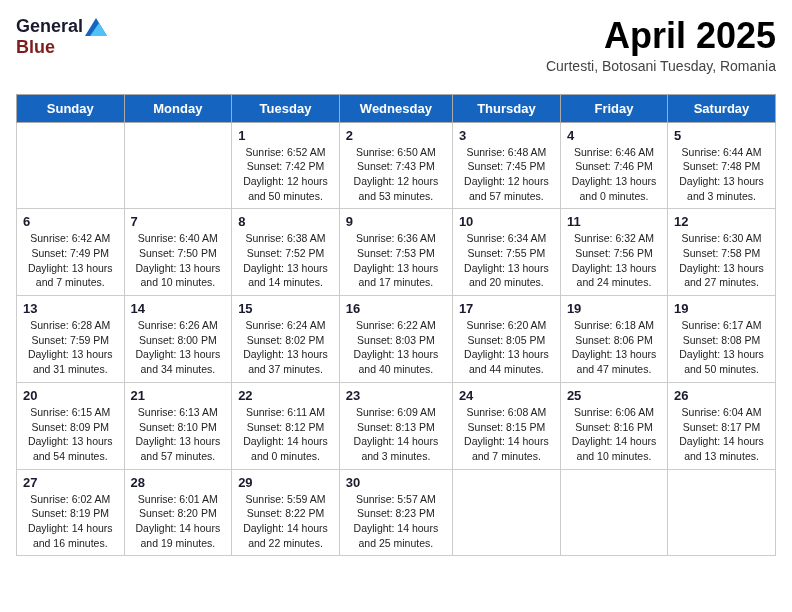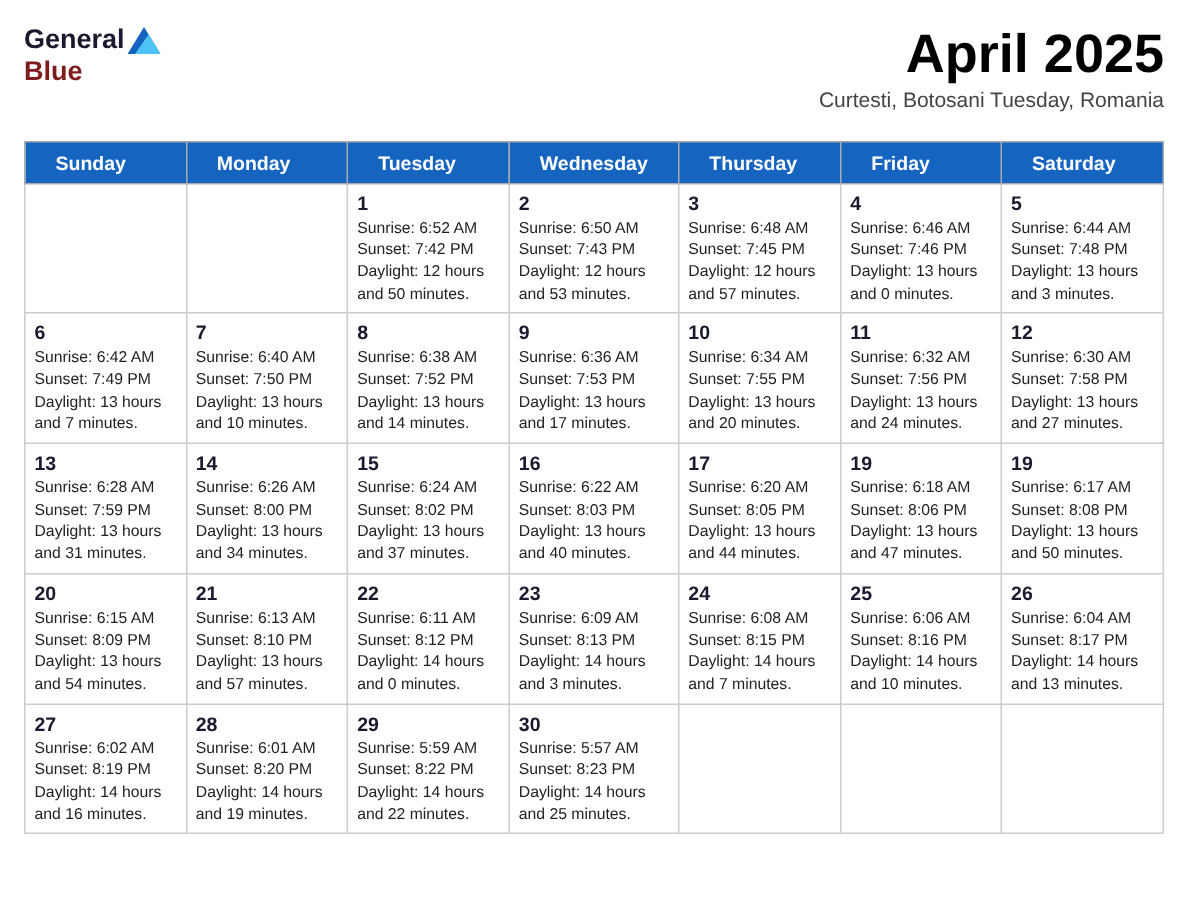--- a/index.html
+++ b/index.html
@@ -43,21 +43,21 @@
       width: 100%;
       border-collapse: collapse;
       margin-top: 4px;
     }
     .calendar-table th {
       background-color: #1565c0;
       color: #fff;
       font-size: 13px;
       font-weight: bold;
       padding: 6px 20px;
-      text-align: left;
+      text-align: center;
       border: 1px solid #aaa;
     }
     .calendar-table td {
       border: 1px solid #ccc;
       vertical-align: top;
       padding: 5px 6px;
       font-size: 11px;
       color: #222;
       width: calc(100% / 7);
       min-height: 80px;
@@ -70,20 +70,21 @@
       font-size: 13px;
       font-weight: bold;
       color: #1a1a2e;
       display: block;
       margin-bottom: 2px;
     }
     .day-info {
       font-size: 10.5px;
       color: #222;
       line-height: 1.4;
+      text-align: center;
     }
   </style>
 </head>
 <body>
 
 <div class="header-row">
   <div class="logo">
     <div class="logo-line">
       <span style="font-size:18px;font-weight:bold;color:#1a1a2e;">General</span>
       <svg width="22" height="18" viewBox="0 0 22 18" style="margin-left:2px;vertical-align:middle;">

